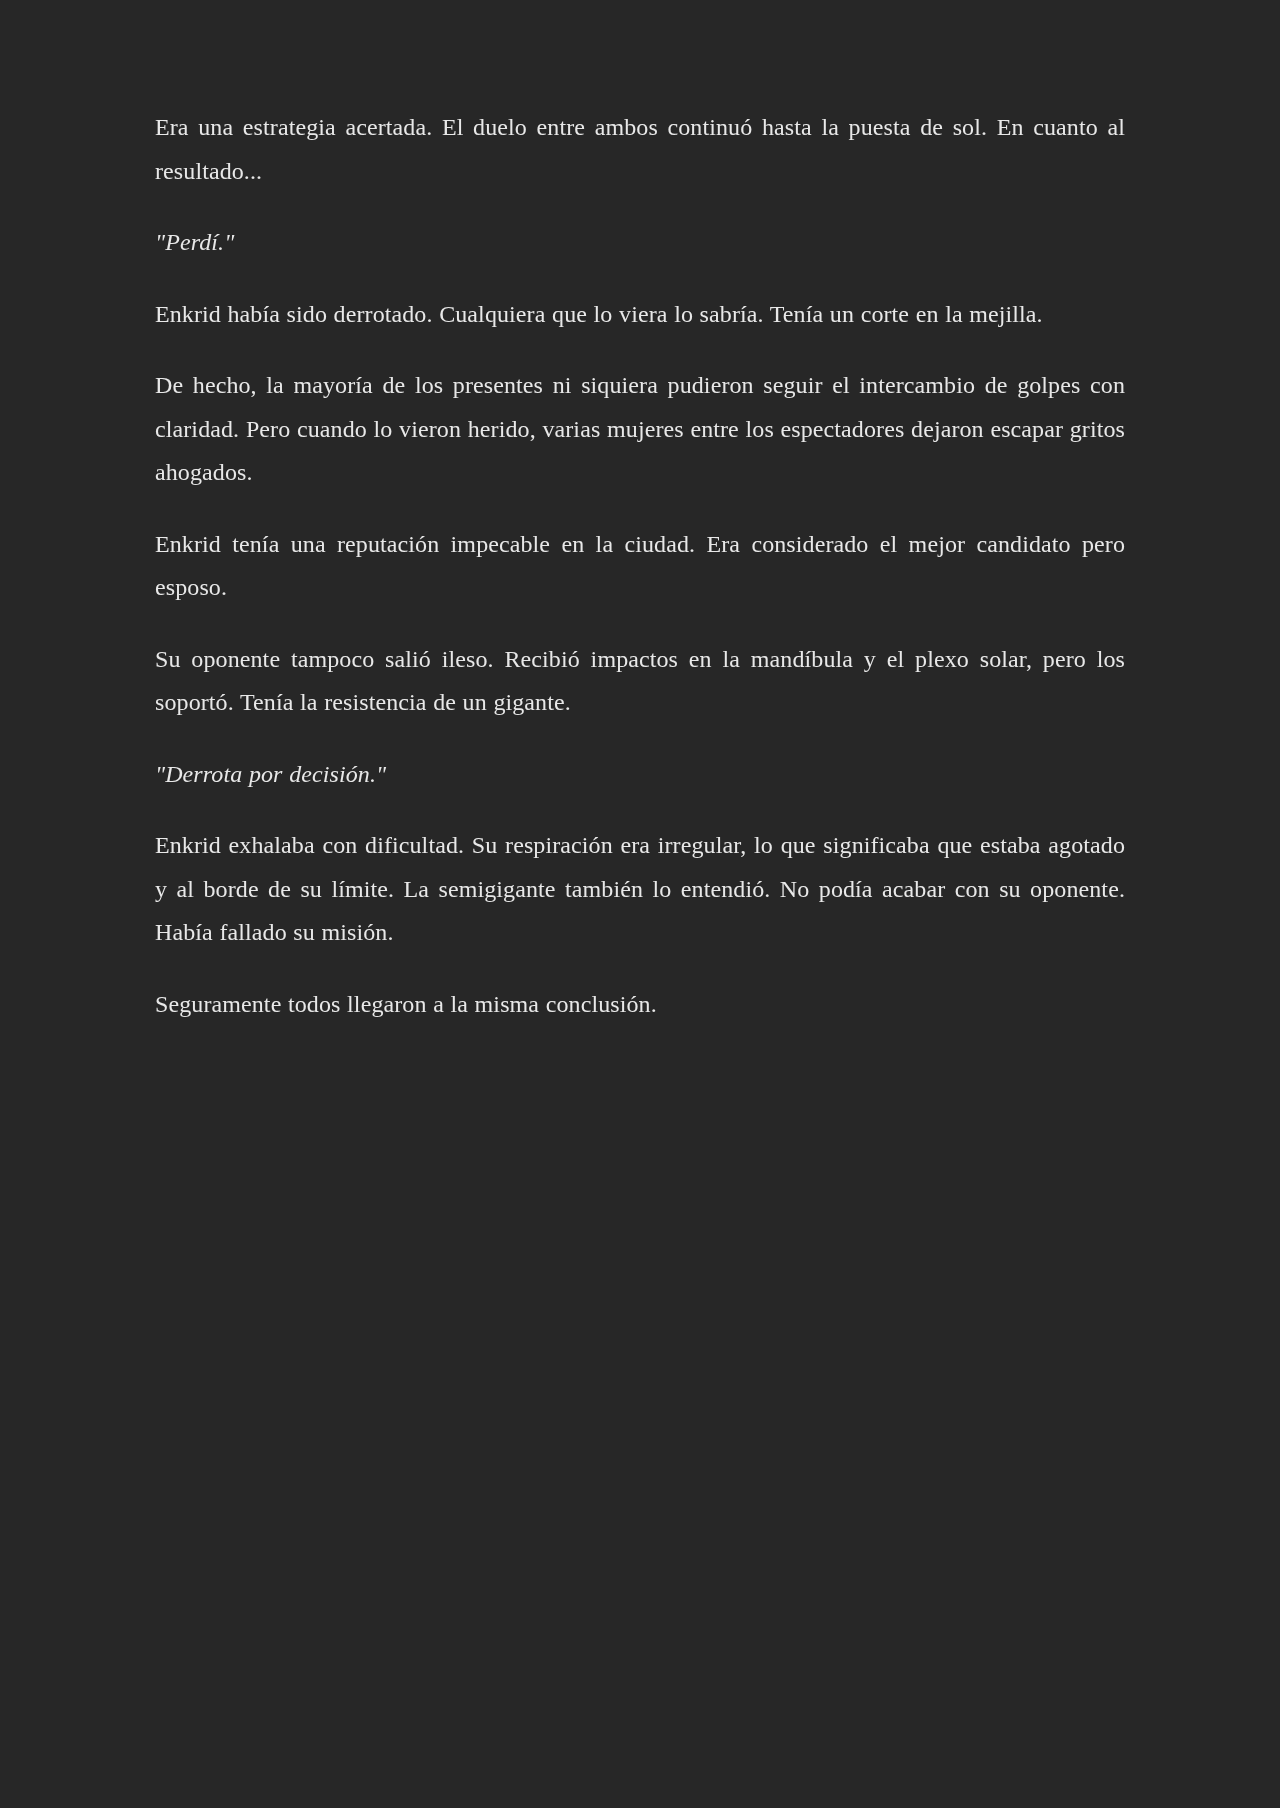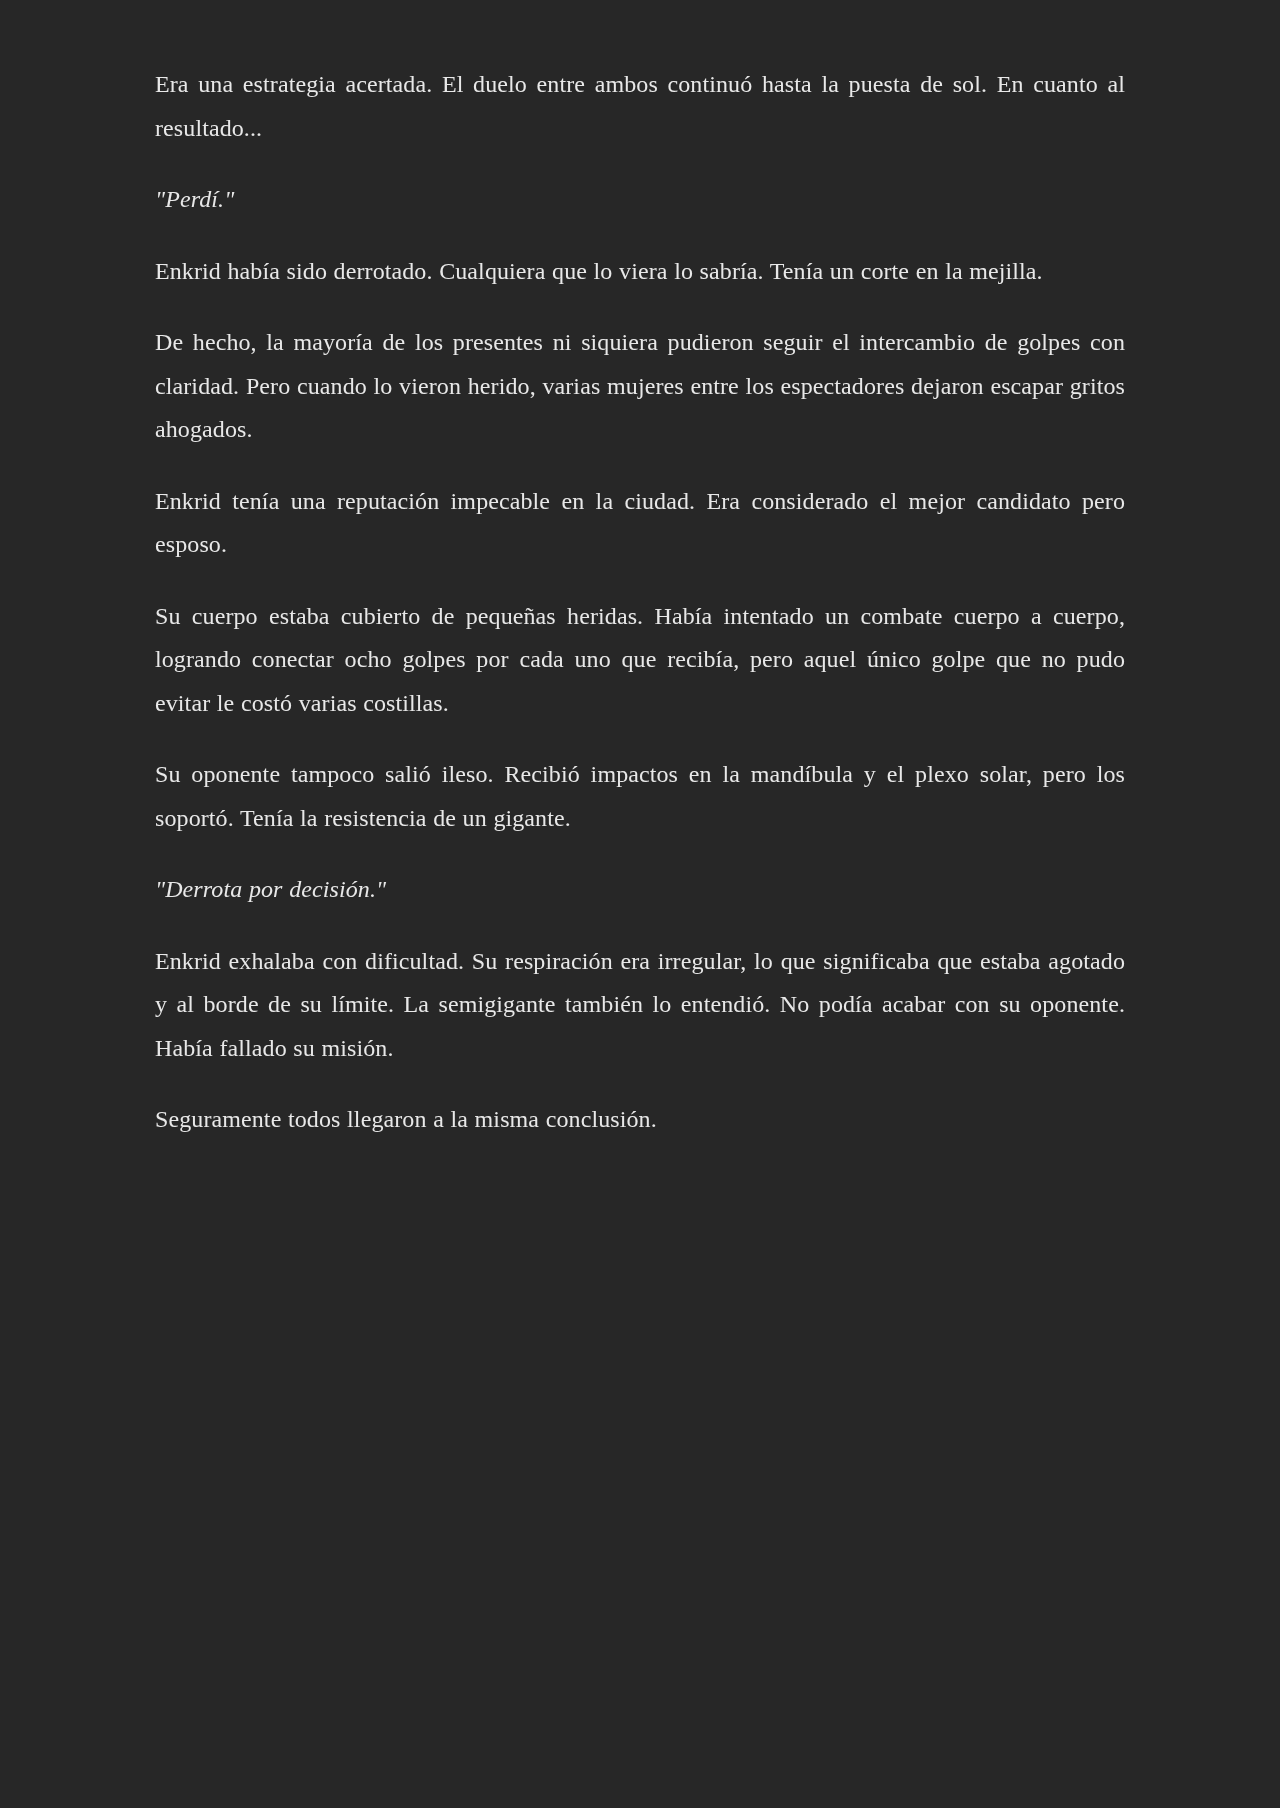--- a/index.html
+++ b/index.html
@@ -10,21 +10,21 @@
     width: 1280px;
     height: 1808px;
     background: #272727;
     overflow: hidden;
     font-family: "Liberation Serif", "DejaVu Serif", serif;
   }
   .reader-page {
     width: 1280px;
     height: 1808px;
     box-sizing: border-box;
-    padding-top: 63px;
+    padding-top: 106px;
   }
   .reader-content {
     width: 970px;
     margin: 0 auto;
     color: #e8e8e8;
   }
   .para {
     font-size: 24px;
     line-height: 43.5px;
     margin: 0 0 28px 0;
@@ -40,19 +40,18 @@
 </head>
 <body style="background: rgb(39, 39, 39);">
 
 <main class="reader-page">
   <article class="reader-content" id="reader" style="color: rgb(232, 232, 232);">
     <p class="para">Era una estrategia acertada. El duelo entre ambos continuó hasta la puesta de sol. En cuanto al resultado...</p>
     <p class="para quote">"Perdí."</p>
     <p class="para">Enkrid había sido derrotado. Cualquiera que lo viera lo sabría. Tenía un corte en la mejilla.</p>
     <p class="para">De hecho, la mayoría de los presentes ni siquiera pudieron seguir el intercambio de golpes con claridad. Pero cuando lo vieron herido, varias mujeres entre los espectadores dejaron escapar gritos ahogados.</p>
     <p class="para">Enkrid tenía una reputación impecable en la ciudad. Era considerado el mejor candidato pero esposo.</p>
-    <p class="para">Su cuerpo estaba cubierto de pequeñas heridas. Había intentado un combate cuerpo a cuerpo, logrando conectar ocho golpes por cada uno que recibía, pero aquel único golpe que no pudo evitar le costó varias costillas.</p>
     <p class="para">Su oponente tampoco salió ileso. Recibió impactos en la mandíbula y el plexo solar, pero los soportó. Tenía la resistencia de un gigante.</p>
     <p class="para quote">"Derrota por decisión."</p>
     <p class="para">Enkrid exhalaba con dificultad. Su respiración era irregular, lo que significaba que estaba agotado y al borde de su límite. La semigigante también lo entendió. No podía acabar con su oponente. Había fallado su misión.</p>
     <p class="para">Seguramente todos llegaron a la misma conclusión.</p>
   </article>
 </main>
 
 </body></html>

